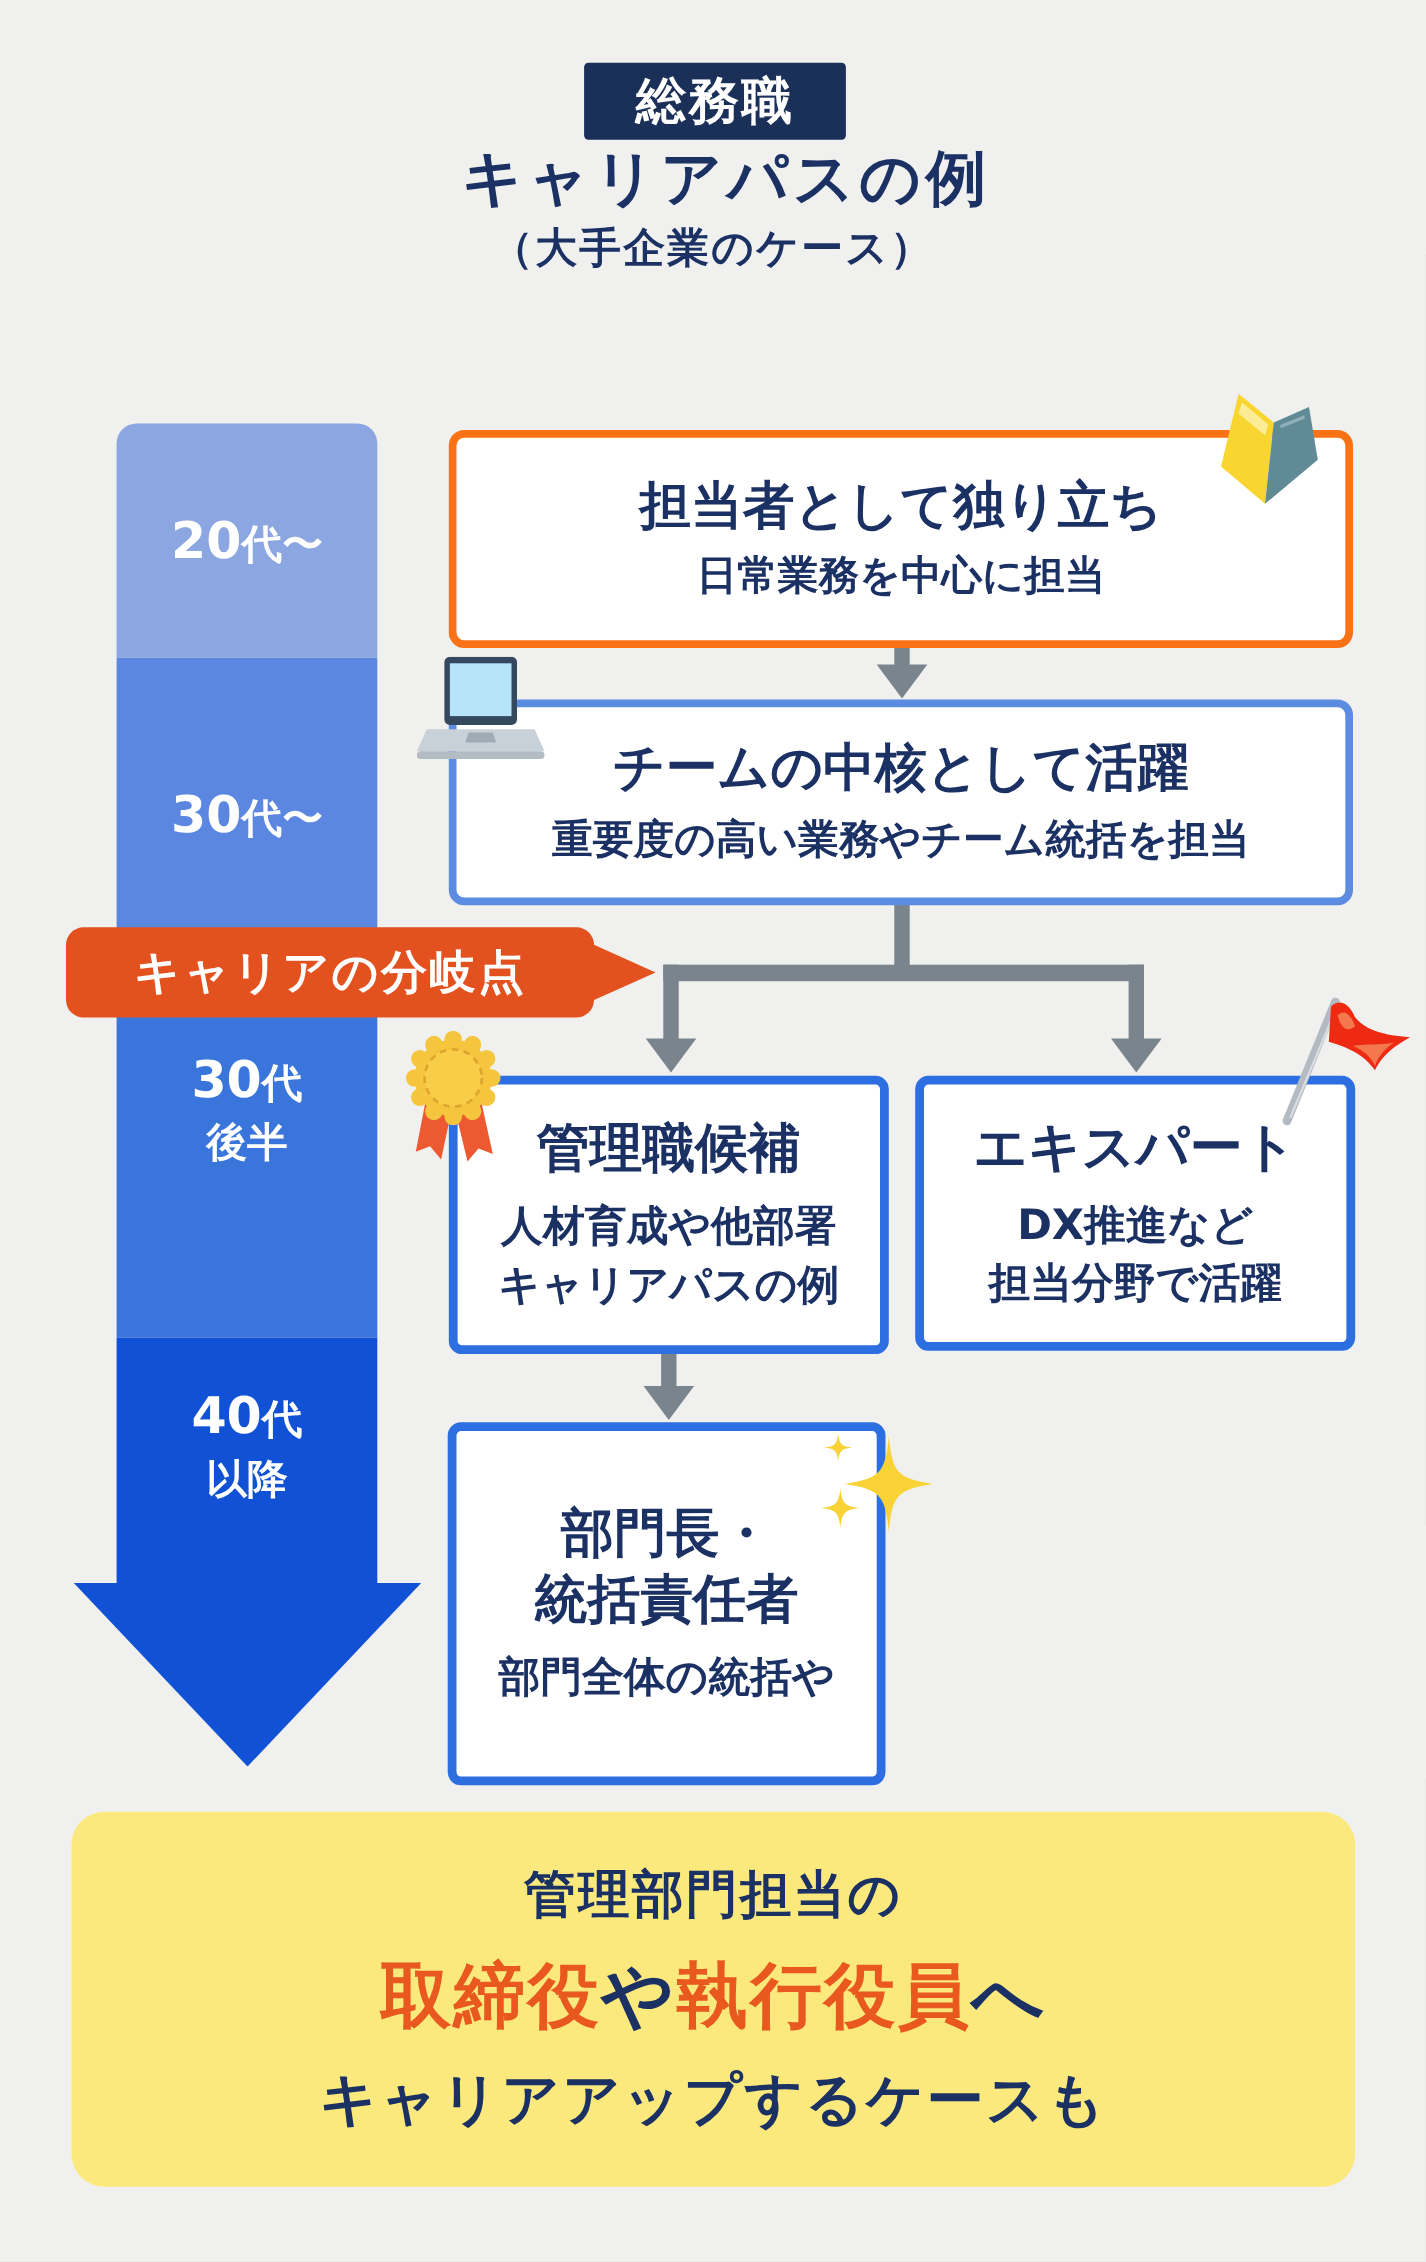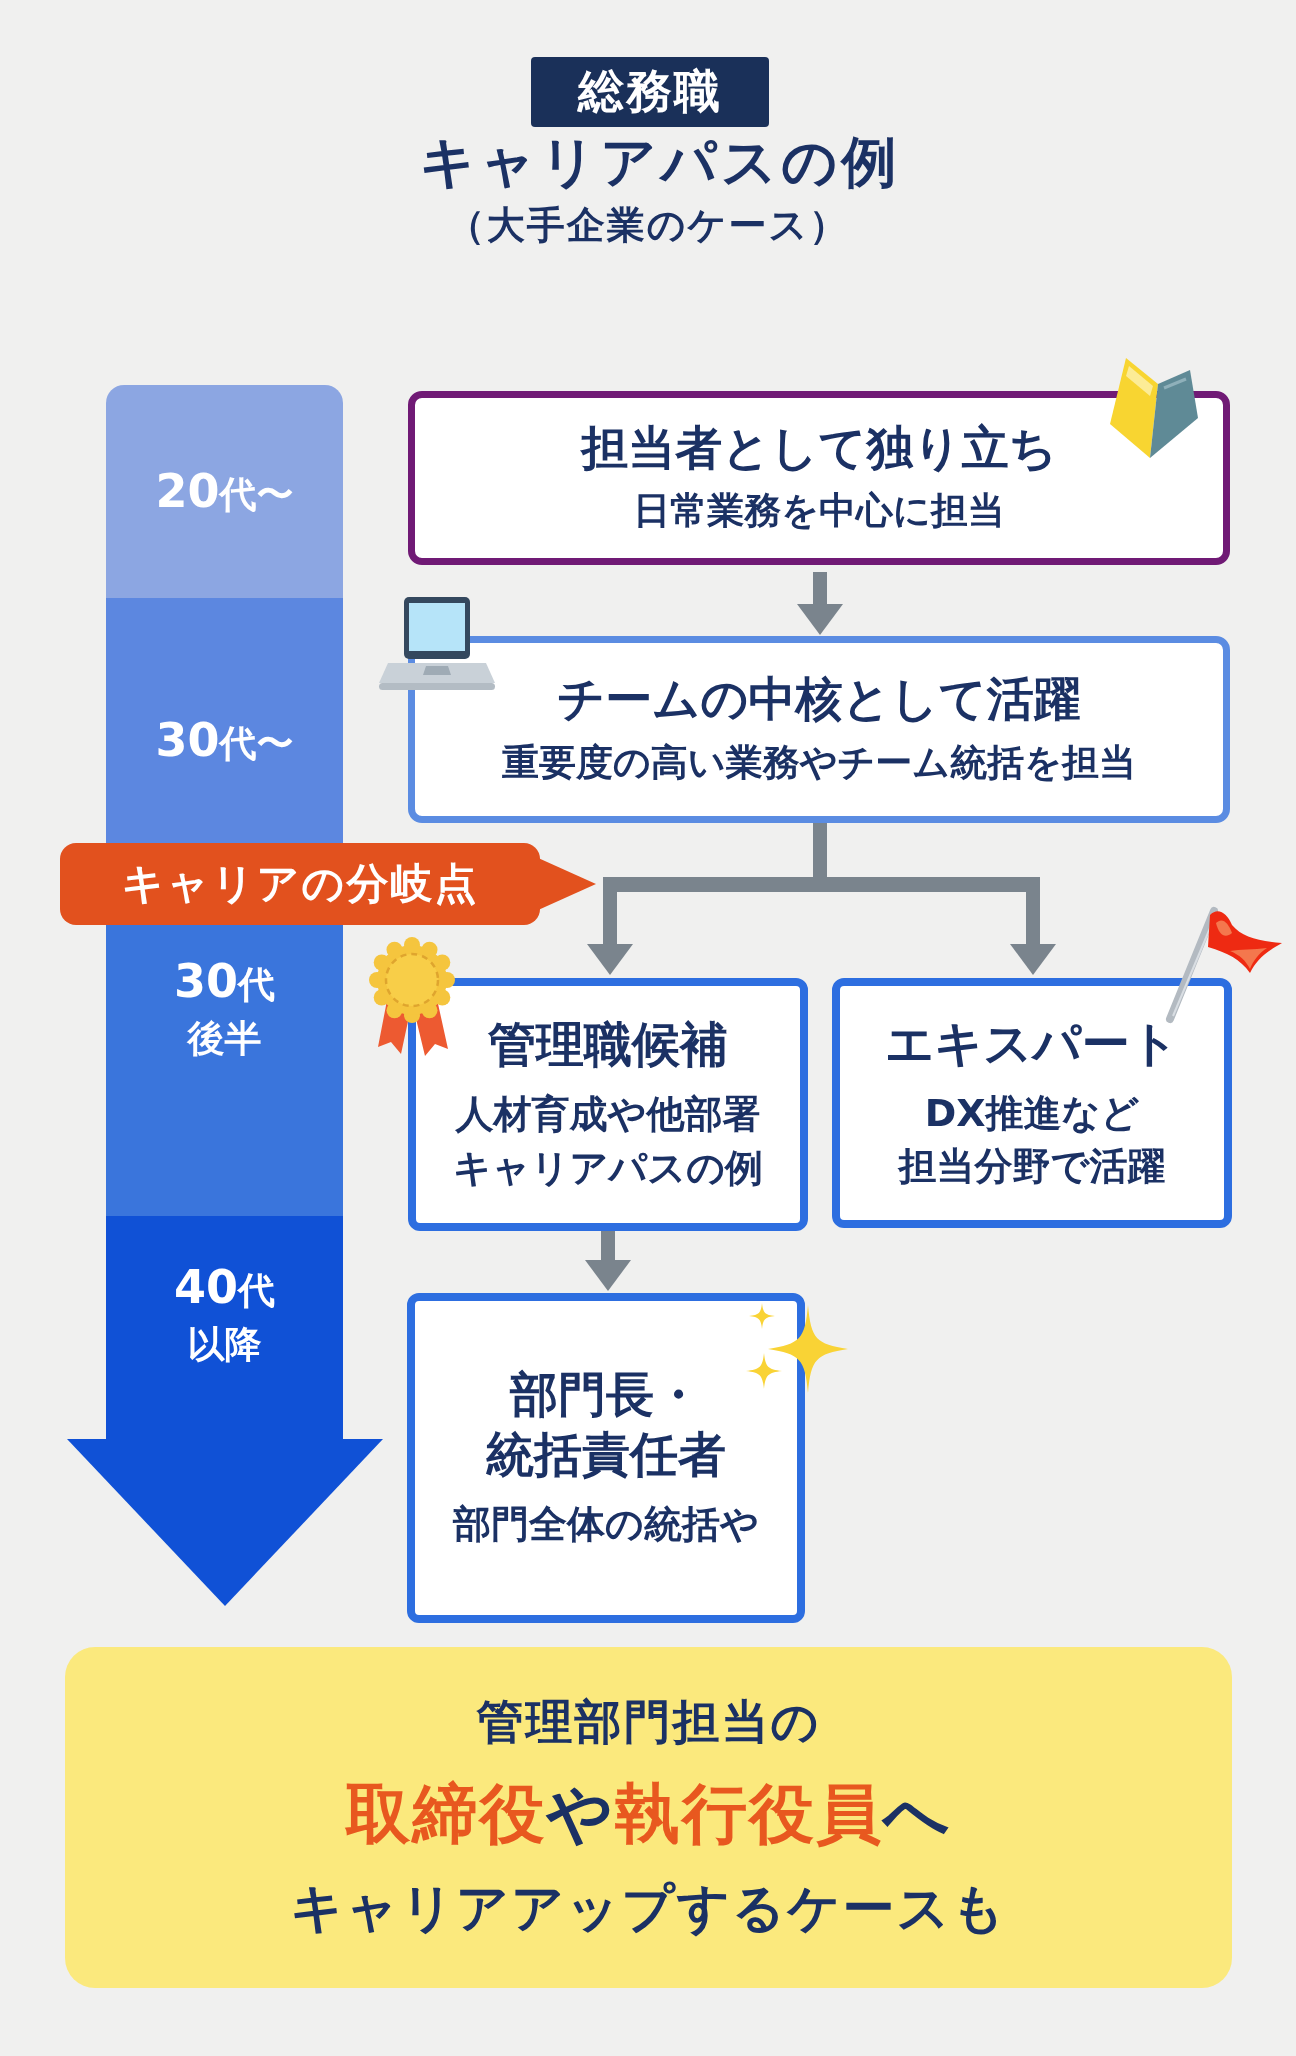--- a/index.html
+++ b/index.html
@@ -51,21 +51,21 @@
     border-left:60px solid #e2511e;
   }
   
   .node{
     position:absolute;background:#fff;box-sizing:border-box;z-index:2;
     display:flex;flex-direction:column;align-items:center;justify-content:center;
     text-align:center;color:#1b3164;
   }
   .node .node-title{font-weight:bold;line-height:1.25;}
   .node .node-body{font-weight:bold;line-height:1.4;}
-  .box1{left:408px;top:391px;width:822px;height:174px;border:7px solid #701a75;border-radius:14px;}
+  .box1{left:408px;top:391px;width:822px;height:198px;border:7px solid #f97316;border-radius:14px;}
   .box2{left:408px;top:636px;width:822px;height:187px;border:7px solid #5b8ce2;border-radius:14px;}
   .box1 .node-title,.box2 .node-title{font-size:47px;}
   .box1 .node-body,.box2 .node-body{font-size:37px;margin-top:8px;}
   .box3{left:408px;top:978px;width:400px;height:253px;border:8px solid #2d6ee0;border-radius:12px;}
   .box4{left:832px;top:978px;width:400px;height:250px;border:8px solid #2d6ee0;border-radius:12px;}
   .box5{left:407px;top:1293px;width:398px;height:330px;border:8px solid #2d6ee0;border-radius:12px;}
   .box3 .node-title,.box4 .node-title,.box5 .node-title{font-size:48px;}
   .box3 .node-body,.box4 .node-body,.box5 .node-body{font-size:38px;margin-top:14px;}
   
   .conn{position:absolute;background:#7a848d;z-index:1;}

